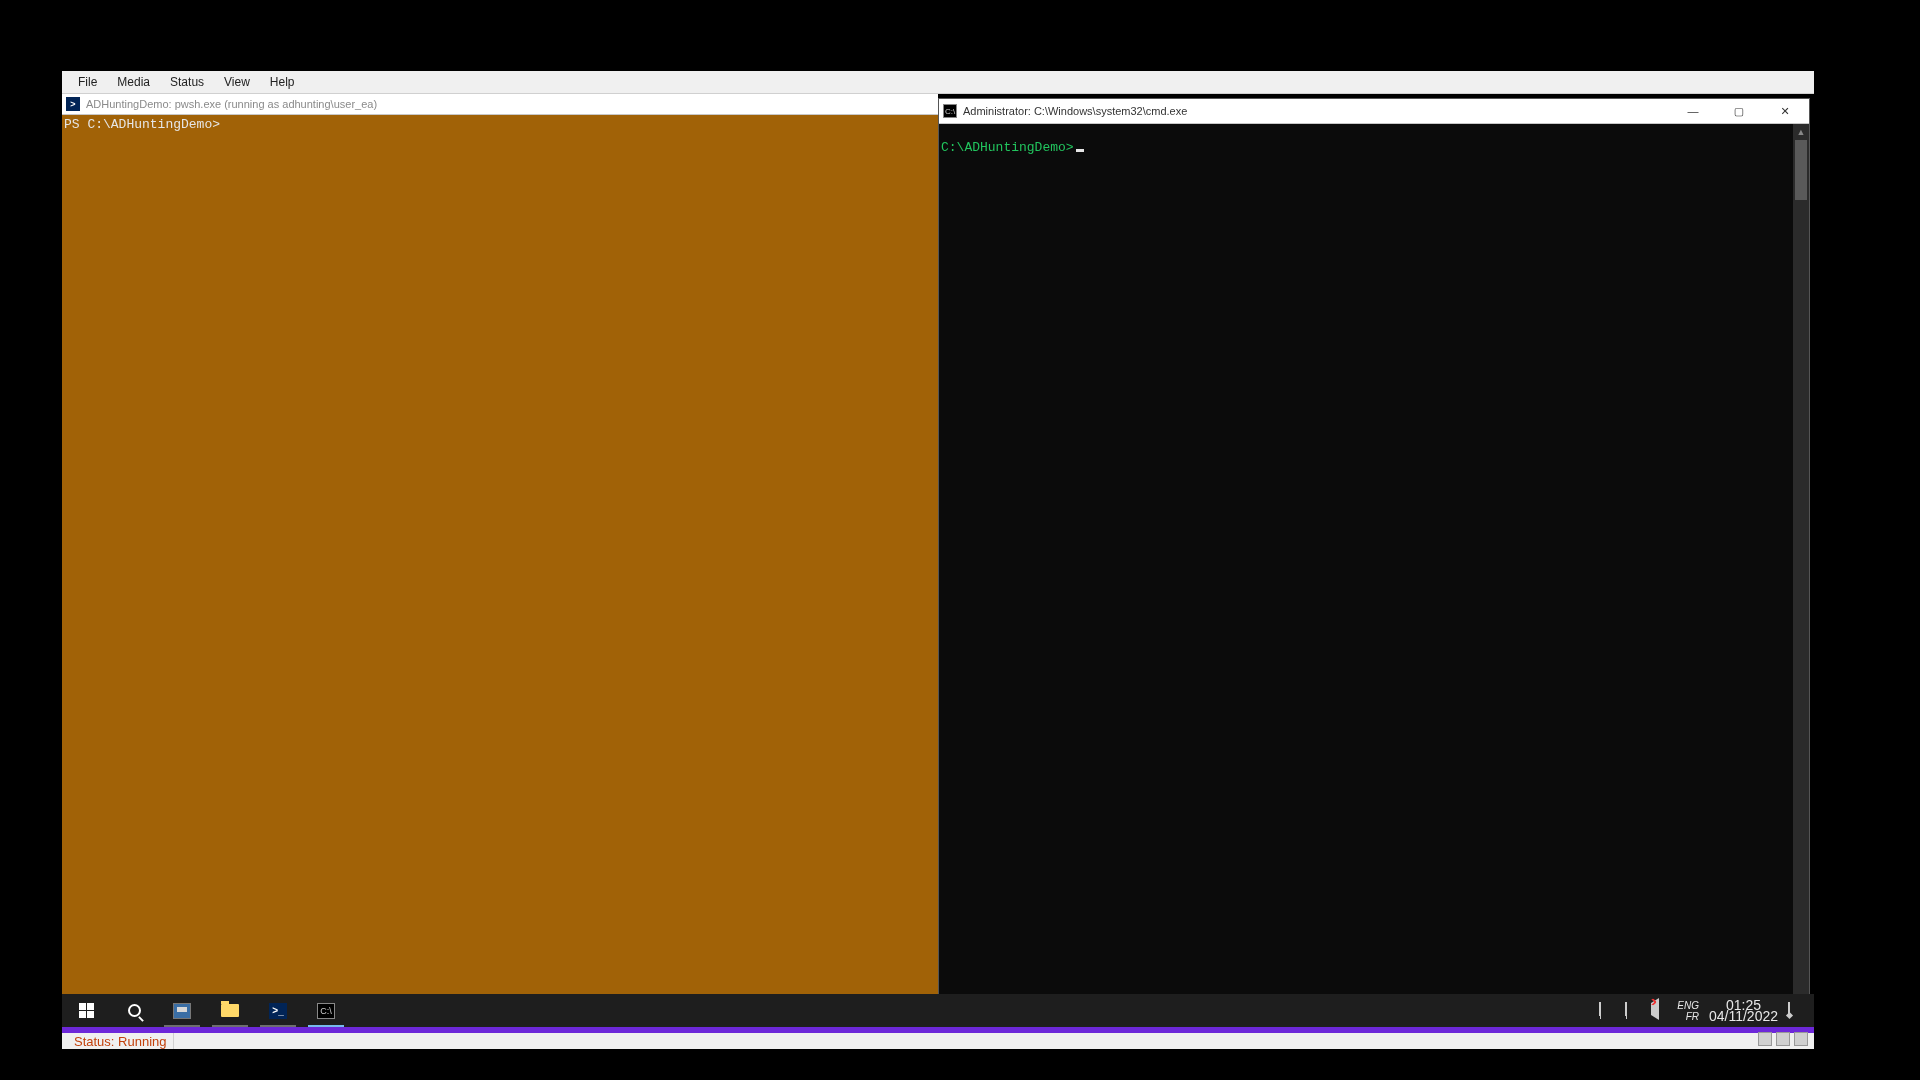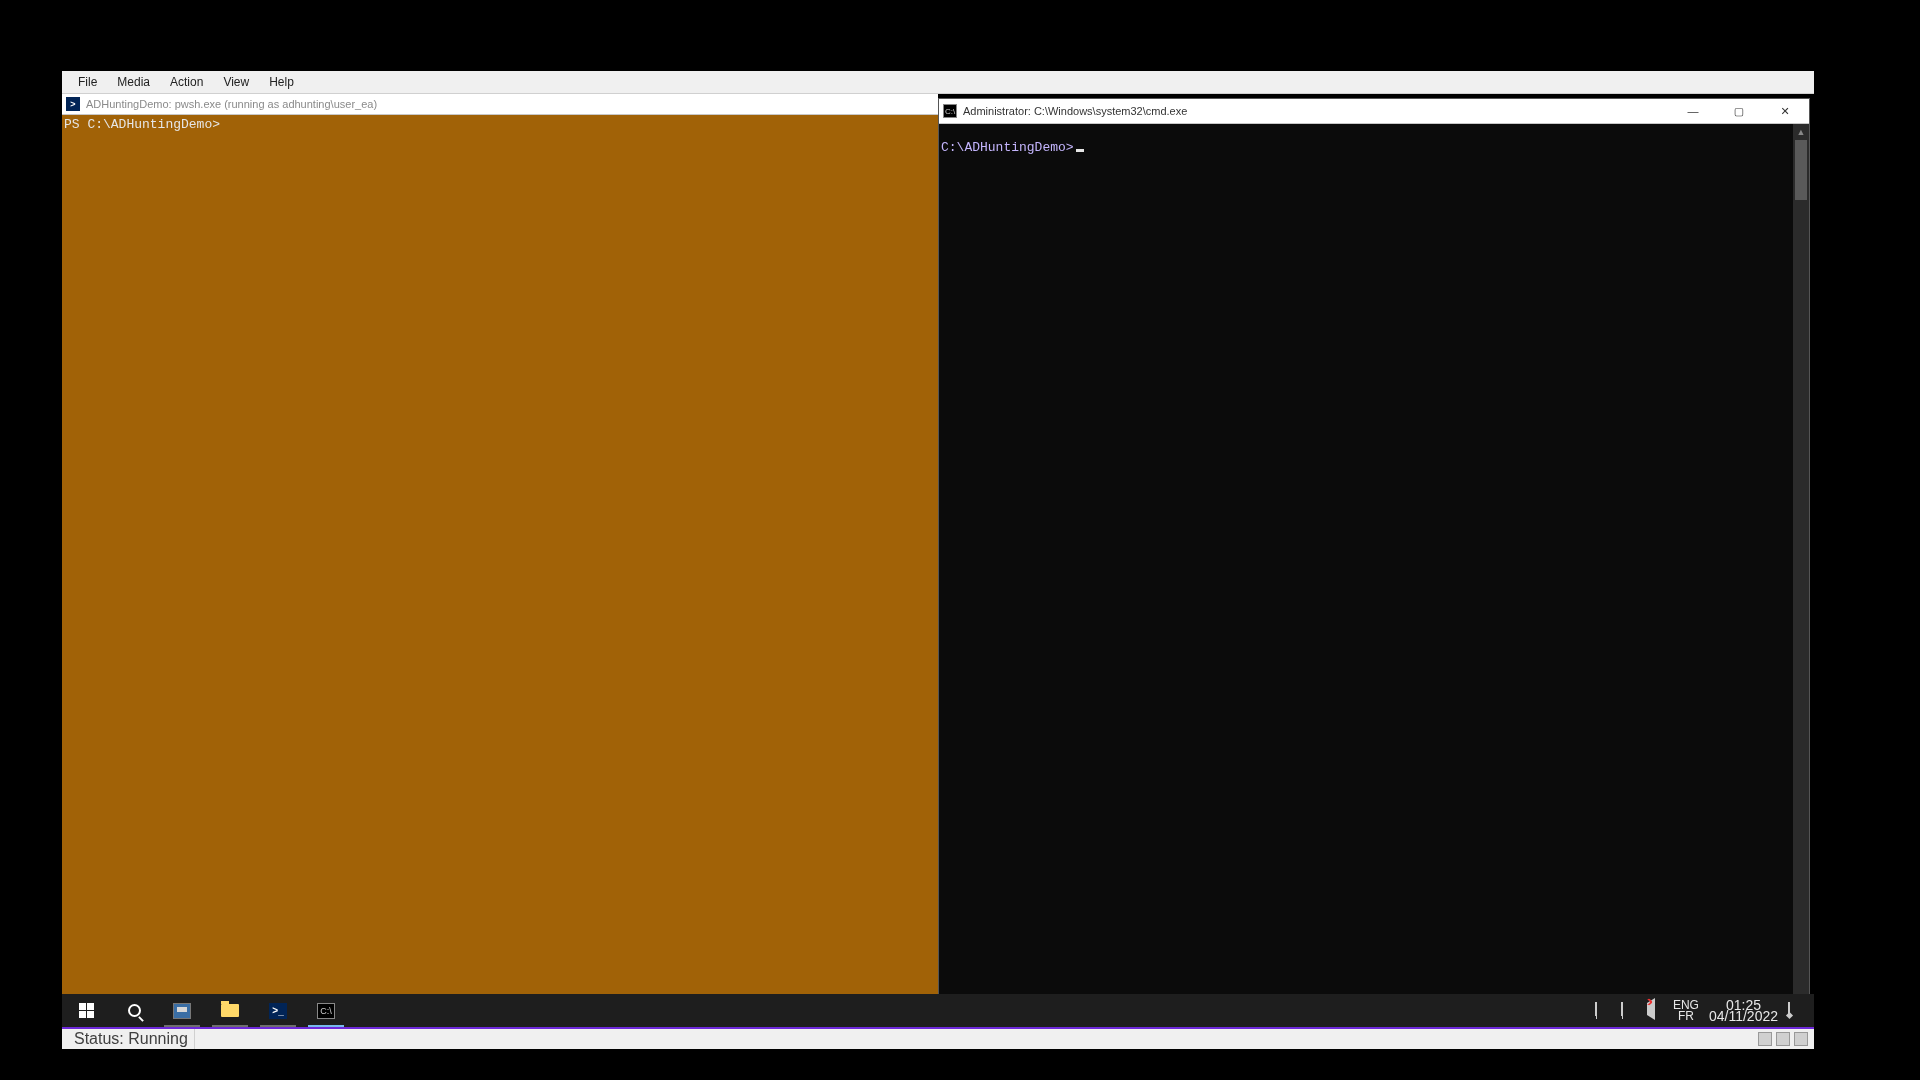--- a/index.html
+++ b/index.html
@@ -115,21 +115,21 @@
     display: inline-flex; align-items: center; justify-content: center;
     color: #333; font-size: 11px;
   }
   .cmd-body-wrap {
     flex: 1;
     display: flex;
     background: #0b0b0b;
   }
   .cmd-body {
     flex: 1;
-    color: #c4b5fd;
+    color: #22c55e;
     font-family: Consolas, "Courier New", monospace;
     font-size: 13px;
     padding: 16px 0 0 2px;
     white-space: pre;
     overflow: hidden;
   }
   .cursor { display:inline-block; width:8px; height:3px; background:#e6e6e6; vertical-align: -1px; margin-left:2px; }
   .cmd-scroll {
     width: 16px;
     background: #2b2b2b;
@@ -167,21 +167,21 @@
     content:""; position:absolute; left:6px; right:6px; bottom:0; height:2px; background:#76b9ed;
   }
   .taskbar .tb-btn.running::after {
     content:""; position:absolute; left:6px; right:6px; bottom:0; height:2px; background:#6e6e6e;
   }
   .taskbar .spacer { flex: 1; }
   .taskbar .tray {
     display:flex; align-items:center; gap:10px; padding: 0 10px;
     color:#e8e8e8;
   }
-  .taskbar .lang { font-size: 12px; line-height: 11px; text-align:center; }
+  .taskbar .lang { font-size: 10px; line-height: 11px; text-align:right;font-style:italic; }
   .taskbar .clock { font-size: 14px; line-height: 11px; text-align:center; }
   .ico-sm { width:16px; height:16px; display:inline-block; }
 
   
   .glyph-start   { width:15px;height:15px;display:grid;grid-template-columns:1fr 1fr;grid-template-rows:1fr 1fr;gap:1px;}
   .glyph-start span{background:#fff;}
   .glyph-search  { width:13px;height:13px;border:2px solid #fff;border-radius:50%;position:relative;}
   .glyph-search::after{content:"";position:absolute;right:-5px;bottom:-5px;width:6px;height:2px;background:#fff;transform:rotate(45deg);}
   .glyph-folder  { width:18px;height:13px;background:#ffd868;border-radius:1px;position:relative;}
   .glyph-folder::before{content:"";position:absolute;top:-3px;left:0;width:8px;height:3px;background:#ffd868;}
@@ -199,44 +199,44 @@
   
   .viewer-status-icons{
     position:absolute; right:6px; bottom:3px; display:flex; gap:4px;
   }
   .viewer-status-icons .sic{ width:14px;height:14px;background:#d0d0d0;border:1px solid #999;}
 
   
   .viewer-status {
     height: 22px;
     background: #f0f0f0;
-    border-top: 2px solid #6d28d9;
+    border-top: 6px solid #6d28d9;
     display: flex;
     align-items: center;
     padding: 0 6px;
-    font-size: 16px;
-    color: #404040;
+    font-size: 13px;
+    color: #c2410c;
     position: relative;
   }
   .viewer-status .cell {
     padding: 0 6px;
     border-right: 1px solid #d0d0d0;
     height: 100%;
     display:flex;align-items:center;
   }
 </style>
 </head>
 <body>
 
 <div class="viewer">
 
   <div class="viewer-menu">
     <span class="mi">File</span>
     <span class="mi">Media</span>
-    <span class="mi">Action</span>
+    <span class="mi">Status</span>
     <span class="mi">View</span>
     <span class="mi">Help</span>
   </div>
 
   <div class="guest">
 
     <div class="ps-window">
       <div class="ps-title">
         <span class="ico">&gt;</span>
         <span>ADHuntingDemo: pwsh.exe (running as adhunting\user_ea)</span>

